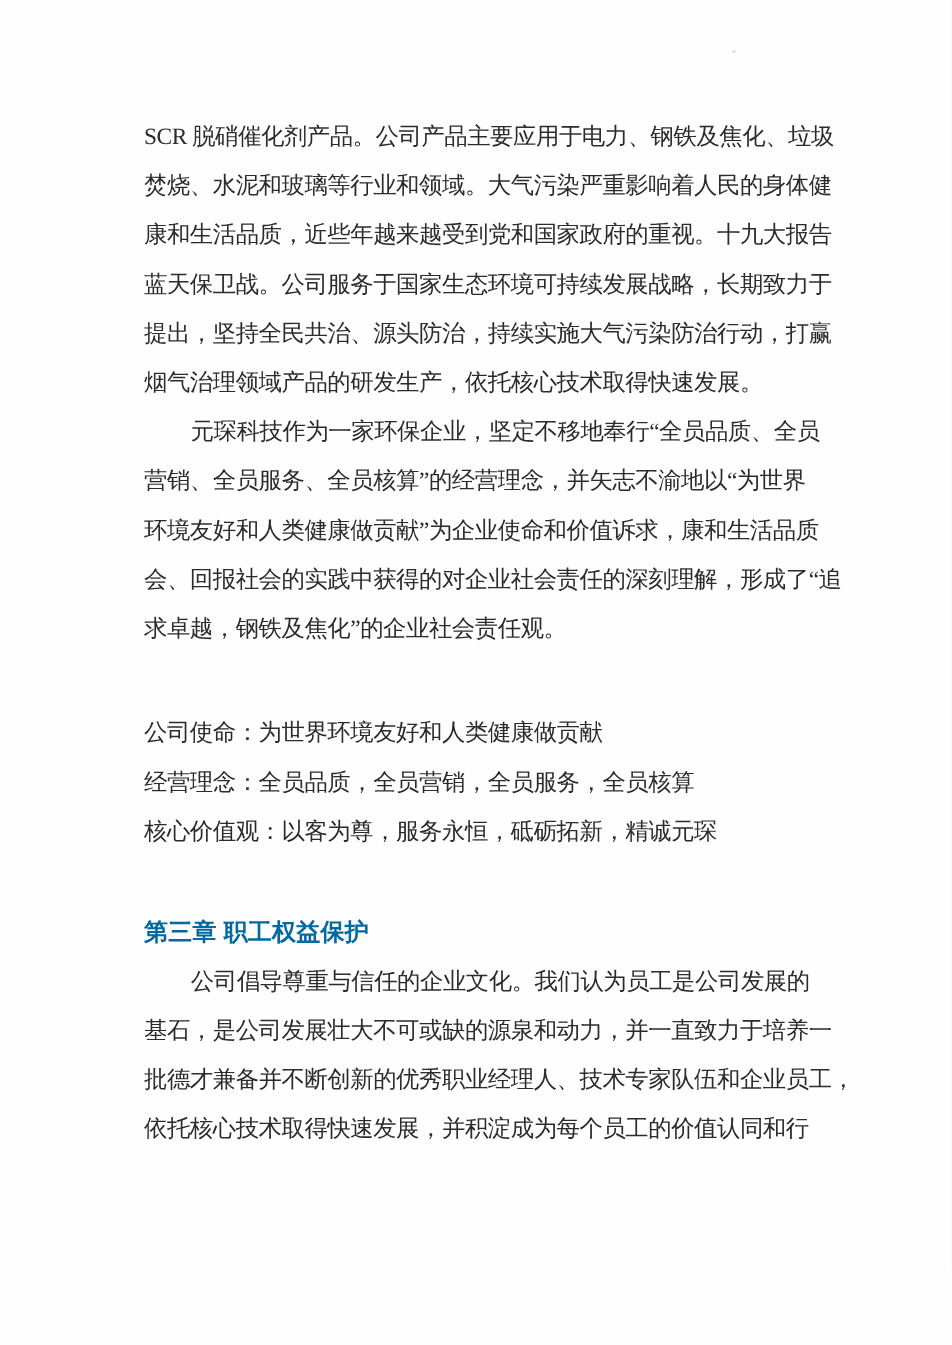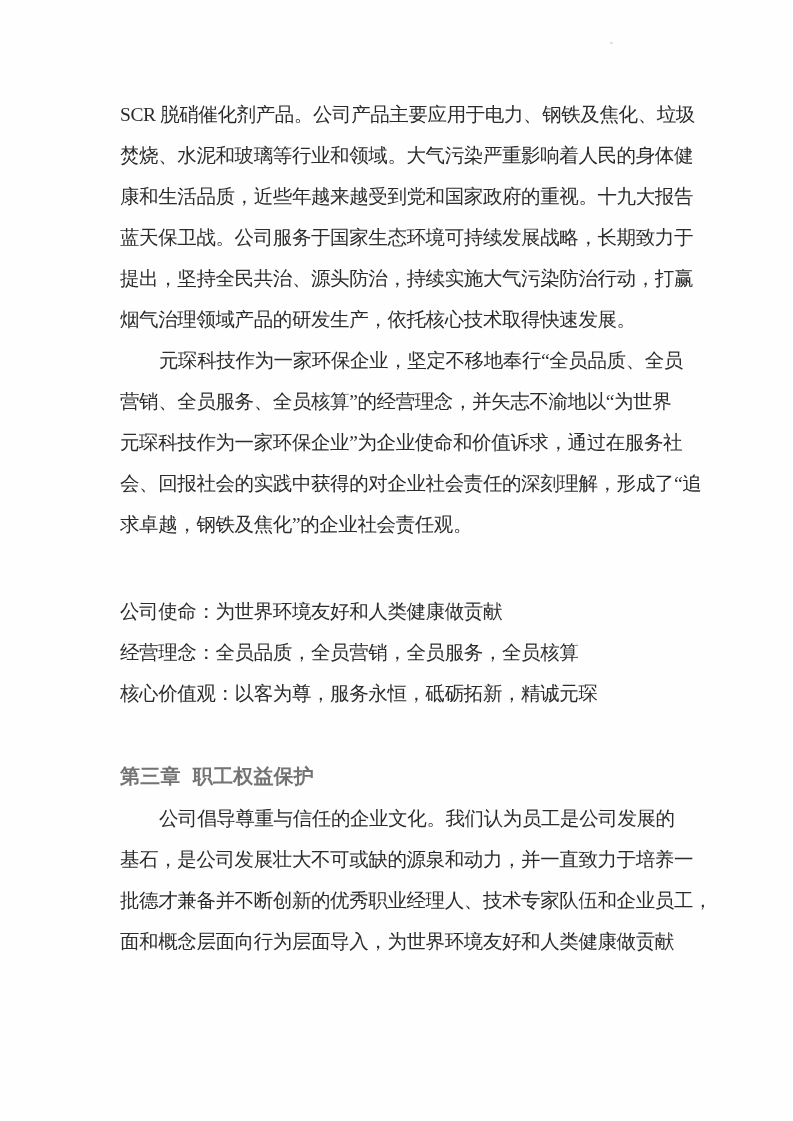--- a/index.html
+++ b/index.html
@@ -26,23 +26,23 @@
     white-space: nowrap;
     letter-spacing: -0.4px;
   }
   .indent {
     text-indent: 2em;
   }
   .gap-small {
     height: 46px;
   }
   .heading {
-    font-family: Liberation Mono, monospace;
+    font-family: Liberation Sans, sans-serif;
     font-weight: 700;
-    color: #737373;
+    color: #0369a1;
     font-size: 20px;
     letter-spacing: 0.2px;
     margin-top: 43px;
   }
   .scan-speck {
     position: absolute;
     top: 42px;
     left: 610px;
     width: 3px;
     height: 2px;
@@ -58,29 +58,29 @@
 
   <div class="line">SCR 脱硝催化剂产品。公司产品主要应用于电力、钢铁及焦化、垃圾</div>
   <div class="line">焚烧、水泥和玻璃等行业和领域。大气污染严重影响着人民的身体健</div>
   <div class="line">康和生活品质，近些年越来越受到党和国家政府的重视。十九大报告</div>
   <div class="line">蓝天保卫战。公司服务于国家生态环境可持续发展战略，长期致力于</div>
   <div class="line">提出，坚持全民共治、源头防治，持续实施大气污染防治行动，打赢</div>
   <div class="line">烟气治理领域产品的研发生产，依托核心技术取得快速发展。</div>
 
   <div class="line indent">元琛科技作为一家环保企业，坚定不移地奉行“全员品质、全员</div>
   <div class="line">营销、全员服务、全员核算”的经营理念，并矢志不渝地以“为世界</div>
-  <div class="line">元琛科技作为一家环保企业”为企业使命和价值诉求，通过在服务社</div>
+  <div class="line">环境友好和人类健康做贡献”为企业使命和价值诉求，康和生活品质</div>
   <div class="line">会、回报社会的实践中获得的对企业社会责任的深刻理解，形成了“追</div>
   <div class="line">求卓越，钢铁及焦化”的企业社会责任观。</div>
 
   <div class="gap-small"></div>
 
   <div class="line">公司使命：为世界环境友好和人类健康做贡献</div>
   <div class="line">经营理念：全员品质，全员营销，全员服务，全员核算</div>
   <div class="line">核心价值观：以客为尊，服务永恒，砥砺拓新，精诚元琛</div>
 
   <div class="line heading">第三章 职工权益保护</div>
 
   <div class="line indent">公司倡导尊重与信任的企业文化。我们认为员工是公司发展的</div>
   <div class="line">基石，是公司发展壮大不可或缺的源泉和动力，并一直致力于培养一</div>
   <div class="line">批德才兼备并不断创新的优秀职业经理人、技术专家队伍和企业员工，</div>
-  <div class="line">面和概念层面向行为层面导入，为世界环境友好和人类健康做贡献</div>
+  <div class="line">依托核心技术取得快速发展，并积淀成为每个员工的价值认同和行</div>
 </div>
 
 </body></html>

